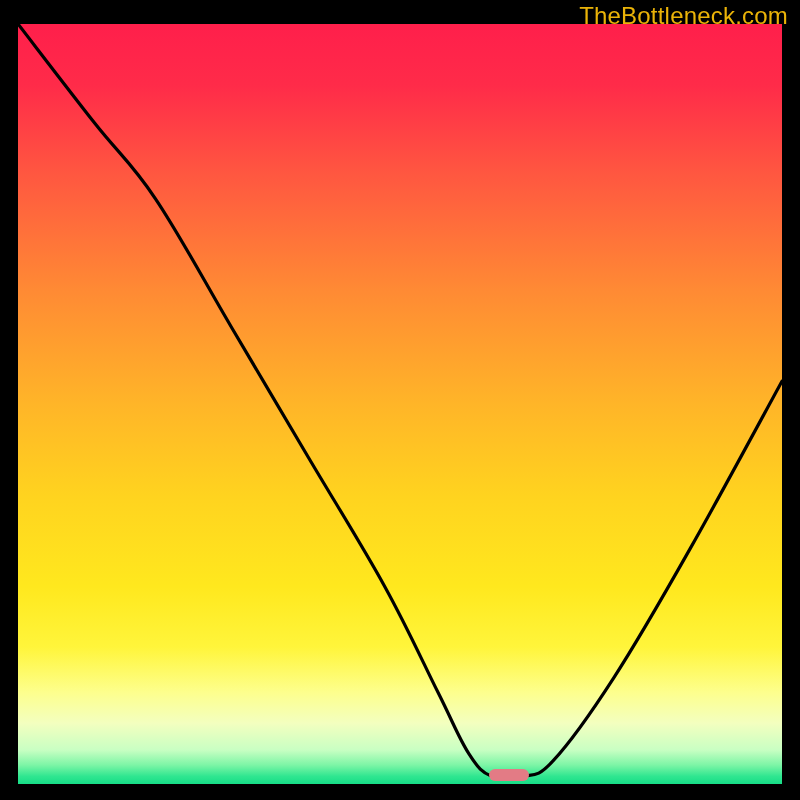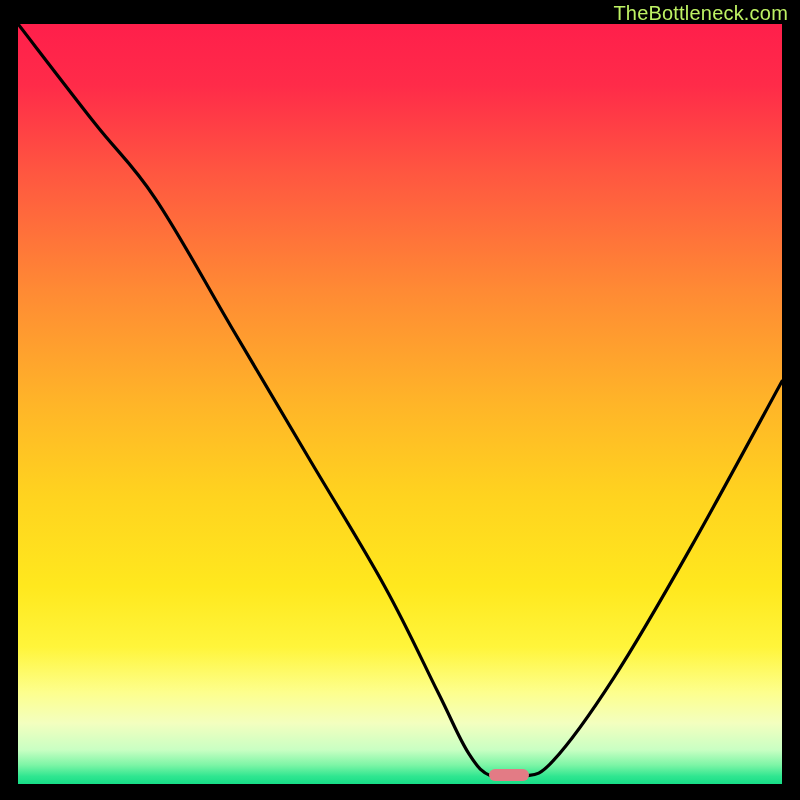--- a/index.html
+++ b/index.html
@@ -44,22 +44,22 @@
     position: absolute;
     height: 12px;
     border-radius: 6px;
     background: #e37b85;
   }
   .watermark {
     position: absolute;
     top: 2px;
     right: 12px;
     font-family: Arial, Helvetica, sans-serif;
-    font-size: 20px;
-    color: #bef264;
+    font-size: 24px;
+    color: #eab308;
     letter-spacing: 0.2px;
   }
 </style>
 </head>
 <body>
 
 <div class="frame">
 
   <div class="watermark">TheBottleneck.com</div>
 

